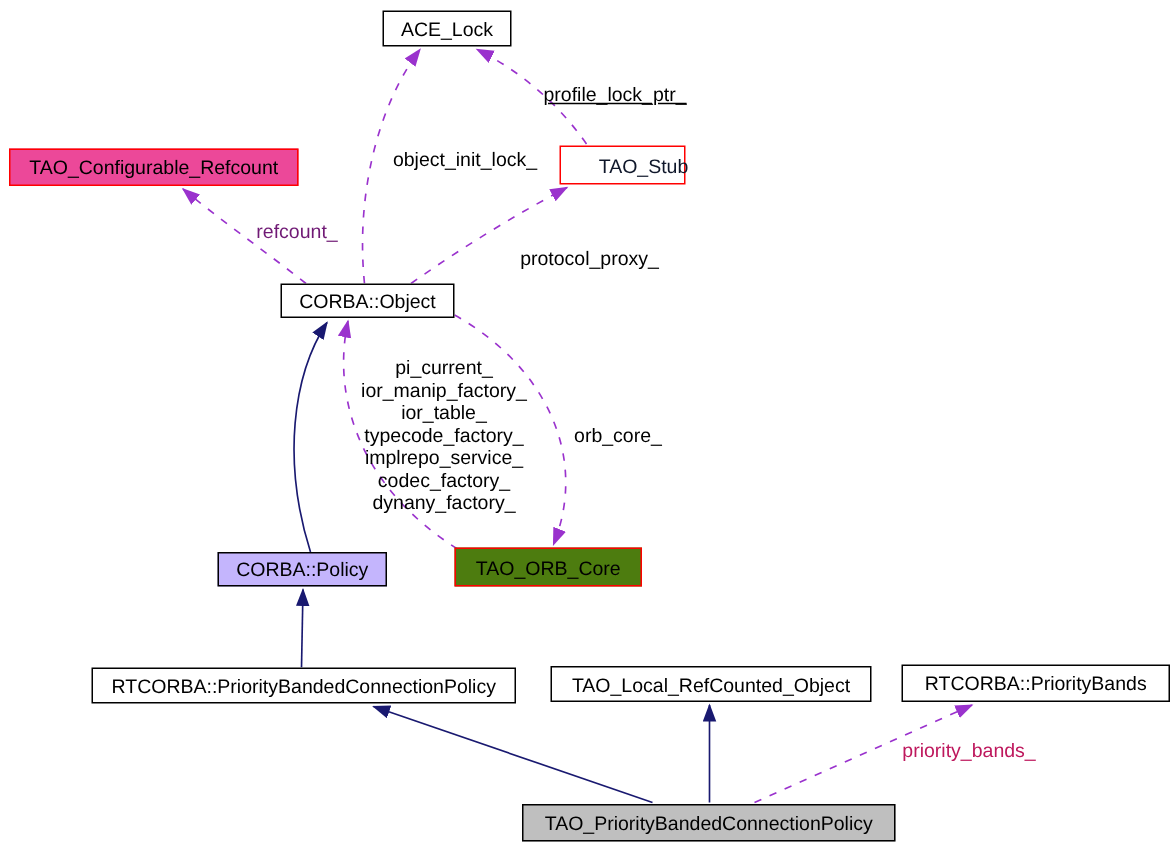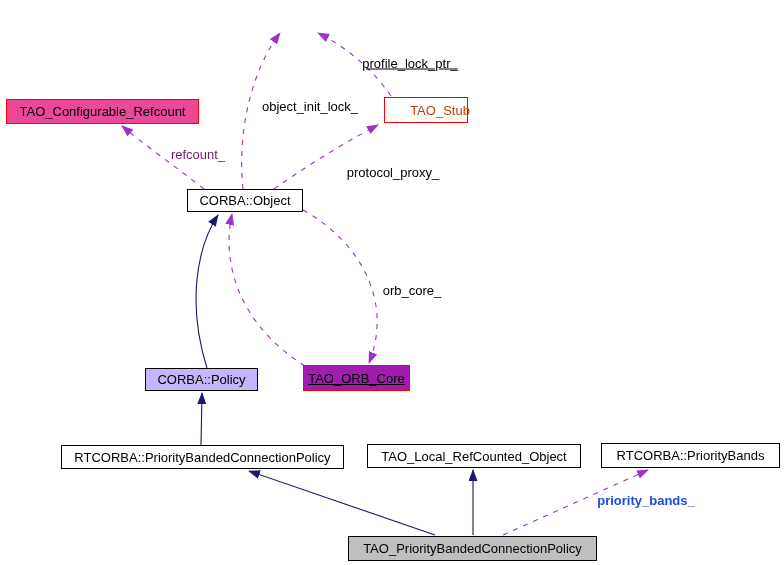--- a/index.html
+++ b/index.html
@@ -56,40 +56,50 @@
       <path d="M435,535 L249,471" fill="none" stroke="#191970" stroke-width="1.1" marker-end="url(#arrow-inheritance)"></path>
       <path d="M473,535 L473,470" fill="none" stroke="#191970" stroke-width="1.1" marker-end="url(#arrow-inheritance)"></path>
       <path d="M503,535 L648,470" fill="none" stroke="#9a32cd" stroke-width="1.1" stroke-dasharray="5,6" marker-end="url(#arrow-collaboration)"></path>
       <path d="M243,189 C237,130 252,70 280,33" fill="none" stroke="#9a32cd" stroke-width="1.1" stroke-dasharray="5,6" marker-end="url(#arrow-collaboration)"></path>
       <path d="M391,96 C370,66 344,46 318,33" fill="none" stroke="#9a32cd" stroke-width="1.1" stroke-dasharray="5,6" marker-end="url(#arrow-collaboration)"></path>
       <path d="M204,189 C176,167 146,146 122,126" fill="none" stroke="#9a32cd" stroke-width="1.1" stroke-dasharray="5,6" marker-end="url(#arrow-collaboration)"></path>
       <path d="M274,189 C308,165 344,143 378,125" fill="none" stroke="#9a32cd" stroke-width="1.1" stroke-dasharray="5,6" marker-end="url(#arrow-collaboration)"></path>
       <path d="M305,366 C240,325 221,265 232,214" fill="none" stroke="#9a32cd" stroke-width="1.1" stroke-dasharray="5,6" marker-end="url(#arrow-collaboration)"></path>
       <path d="M303,210 C362,243 393,303 369,363" fill="none" stroke="#9a32cd" stroke-width="1.1" stroke-dasharray="5,6" marker-end="url(#arrow-collaboration)"></path>
     </svg>
+    <div class="node" style="left: 255px; top: 7px; width: 86px; height: 24px; border-color: rgb(0, 0, 0); background: rgb(255, 255, 255); color: rgb(0, 0, 0);">ACE_Lock</div>
     <div class="node" style="left: 6px; top: 99px; width: 193px; height: 25px; border-color: rgb(255, 0, 0); background: #ec4899; color: rgb(0, 0, 0);">TAO_Configurable_Refcount</div>
-    <div class="node" style="left: 384px; top: 97px; width: 84px; height: 26px; border-color: rgb(255, 0, 0); background: rgb(255, 255, 255); color: #c2410c; padding-left: 28px;">TAO_Stub</div>
+    <div class="node" style="left: 373px; top: 97px; width: 84px; height: 26px; border-color: rgb(255, 0, 0); background: rgb(255, 255, 255); color: #0f172a; padding-left: 28px;">TAO_Stub</div>
     <div class="node" style="left: 187px; top: 189px; width: 116px; height: 23px; border-color: rgb(0, 0, 0); background: rgb(255, 255, 255); color: rgb(0, 0, 0);">CORBA::Object</div>
     <div class="node" style="left: 145px; top: 368px; width: 113px; height: 23px; border-color: rgb(0, 0, 0); background: #c4b5fd; color: rgb(0, 0, 0);">CORBA::Policy</div>
-    <div class="node" style="left: 303px; top: 365px; width: 107px; height: 26px; border-color: rgb(255, 0, 0); background: #a21caf; color: rgb(0, 0, 0); text-decoration: underline;">TAO_ORB_Core</div>
+    <div class="node" style="left: 303px; top: 365px; width: 125px; height: 26px; border-color: rgb(255, 0, 0); background: #4d7c0f; color: rgb(0, 0, 0);">TAO_ORB_Core</div>
     <div class="node" style="left: 61px; top: 445px; width: 283px; height: 24px; border-color: rgb(0, 0, 0); background: rgb(255, 255, 255); color: rgb(0, 0, 0);">RTCORBA::PriorityBandedConnectionPolicy</div>
     <div class="node" style="left: 367px; top: 444px; width: 214px; height: 24px; border-color: rgb(0, 0, 0); background: rgb(255, 255, 255); color: rgb(0, 0, 0);">TAO_Local_RefCounted_Object</div>
     <div class="node" style="left: 601px; top: 443px; width: 179px; height: 25px; border-color: rgb(0, 0, 0); background: rgb(255, 255, 255); color: rgb(0, 0, 0);">RTCORBA::PriorityBands</div>
     <div class="node" style="left: 348px; top: 536px; width: 249px; height: 25px; border-color: rgb(0, 0, 0); background: rgb(191, 191, 191); color: rgb(0, 0, 0);">TAO_PriorityBandedConnectionPolicy</div>
-    <div class="edge-label" style="left: 646px; top: 500px; color: #1d4ed8; font-weight: bold;">
+    <div class="edge-label" style="left: 646px; top: 500px; color: #be185d;">
       <div>priority_bands_</div>
     </div>
     <div class="edge-label" style="left: 310px; top: 106px; color: rgb(0, 0, 0);">
       <div>object_init_lock_</div>
     </div>
     <div class="edge-label" style="left: 410px; top: 63px; color: rgb(0, 0, 0); text-decoration: underline;">
       <div>profile_lock_ptr_</div>
     </div>
     <div class="edge-label" style="left: 198px; top: 154px; color: #701a75;">
       <div>refcount_</div>
     </div>
     <div class="edge-label" style="left: 393px; top: 172px; color: rgb(0, 0, 0);">
       <div>protocol_proxy_</div>
     </div>
+    <div class="edge-label" style="left: 296px; top: 290px; color: rgb(0, 0, 0);">
+      <div>pi_current_</div>
+      <div>ior_manip_factory_</div>
+      <div>ior_table_</div>
+      <div>typecode_factory_</div>
+      <div>implrepo_service_</div>
+      <div>codec_factory_</div>
+      <div>dynany_factory_</div>
+    </div>
     <div class="edge-label" style="left: 412px; top: 290px; color: rgb(0, 0, 0);">
       <div>orb_core_</div>
     </div>
   </div>
 
 </body></html>

